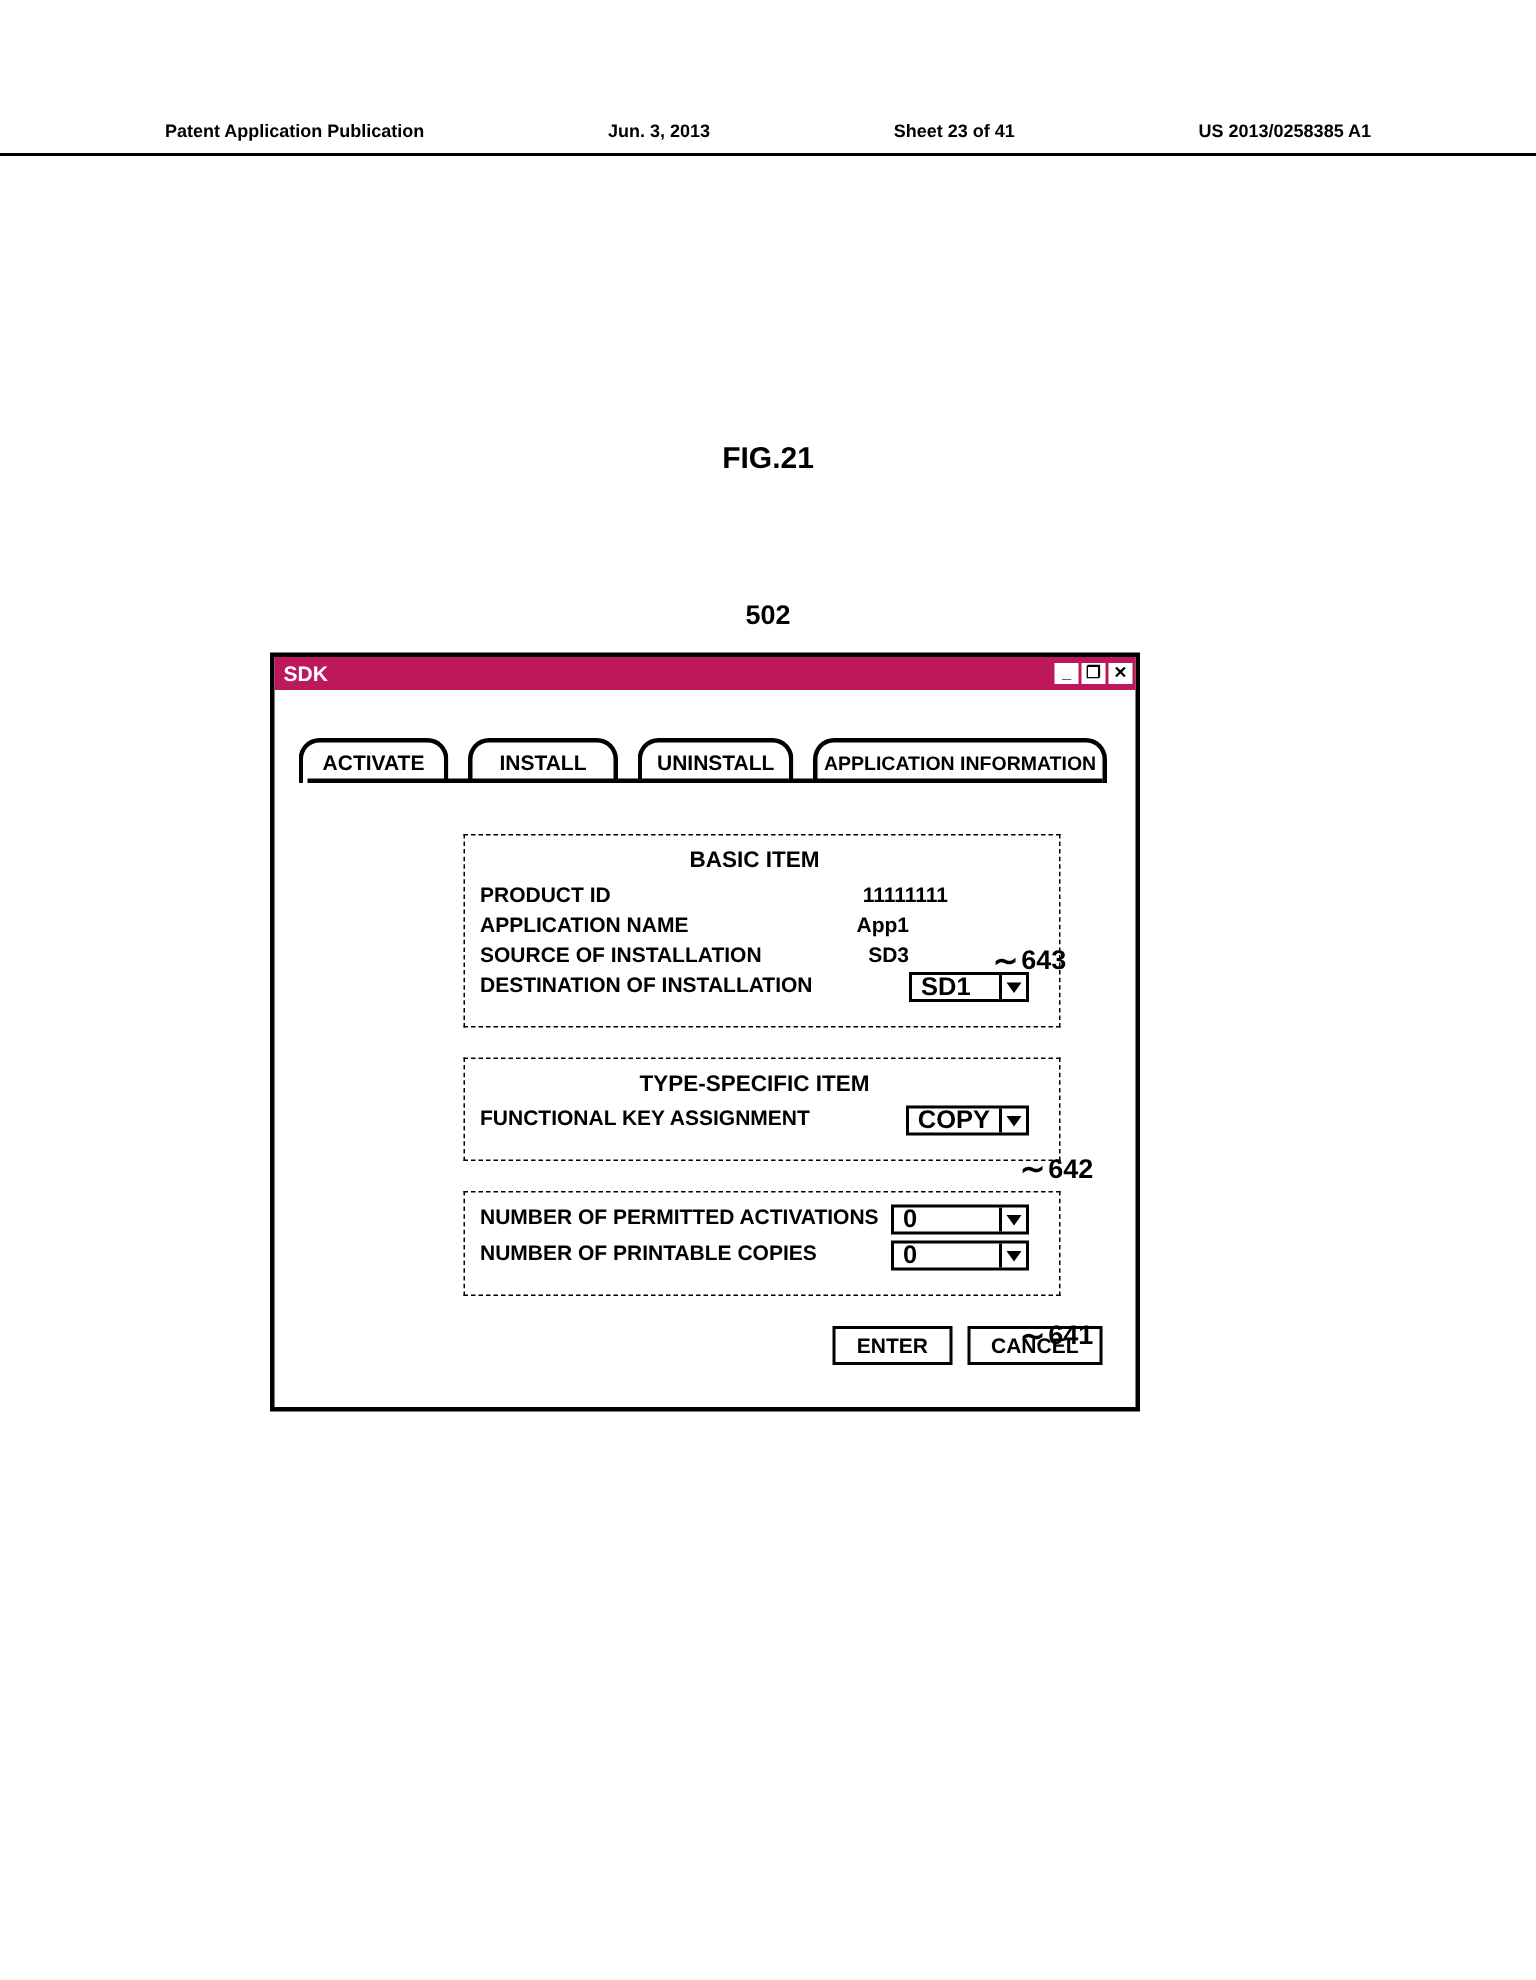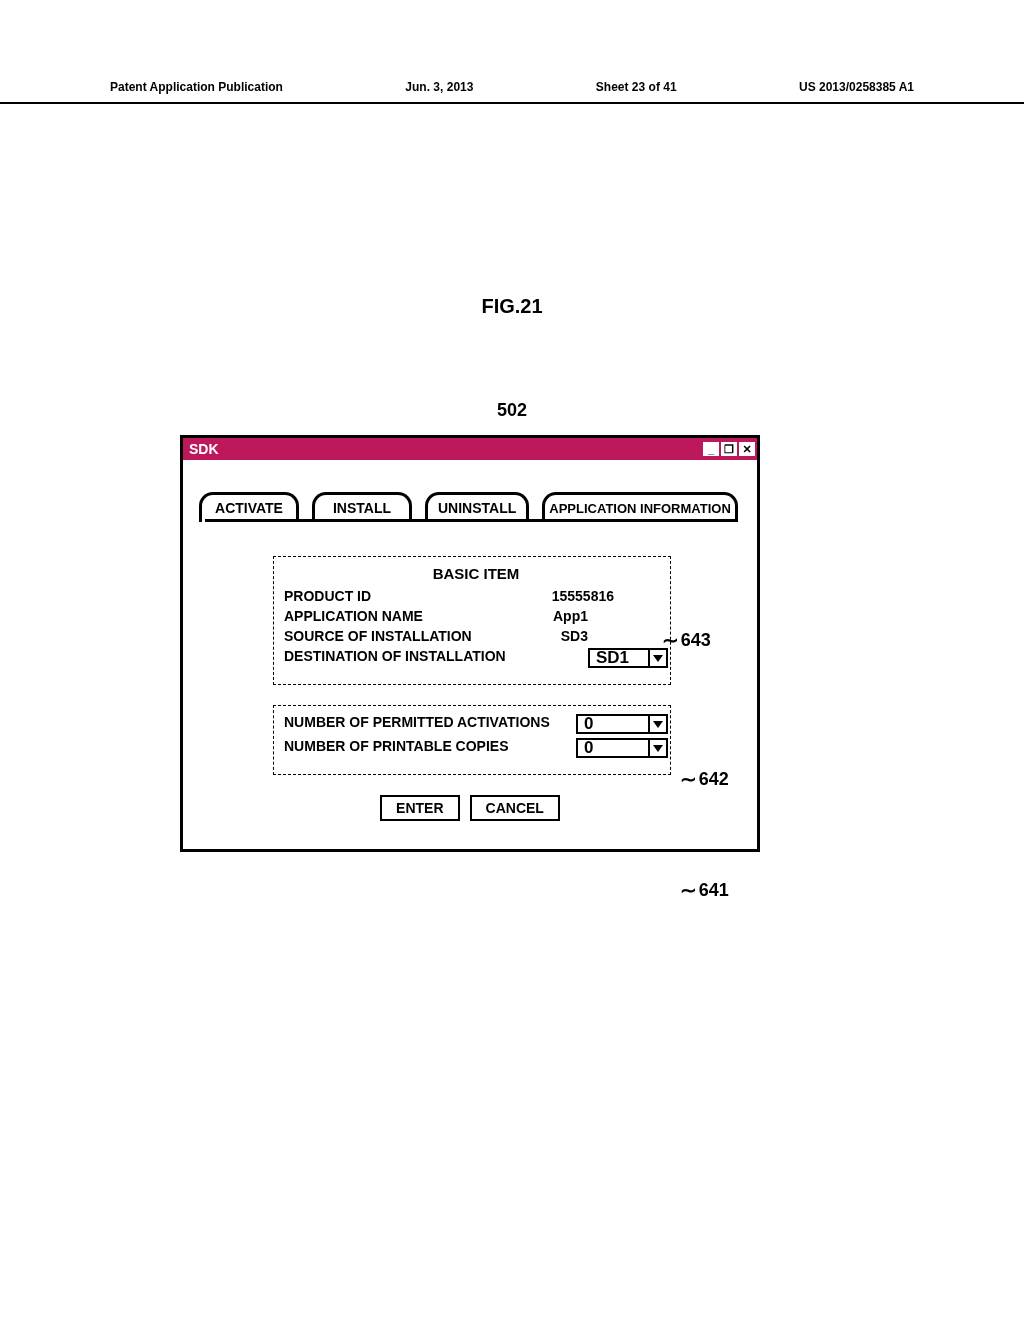--- a/index.html
+++ b/index.html
@@ -103,23 +103,23 @@
   }
   .tab.small { min-width: 118px; padding: 2px 4px; font-size: 13px; }
   .tab-panel {
     border-top: 3px solid #000;
     margin-top: -3px;
     padding-top: 34px;
     padding-bottom: 12px;
   }
   .group {
     width: 398px;
-    margin-left: 68px;
+    margin-left: 104px;
     border: 1.5px dashed #000;
-    padding: 8px 2px 12px 10px;
+    padding: 8px 20px 12px 10px;
     margin-bottom: 20px;
     position: relative;
   }
   .group-title {
     text-align: center;
     font-size: 15px;
     font-weight: bold;
     margin-bottom: 6px;
   }
   .row {
@@ -155,21 +155,21 @@
     justify-content: center;
   }
   .triangle {
     width: 0; height: 0;
     border-left: 5px solid transparent;
     border-right: 5px solid transparent;
     border-top: 7px solid #000;
   }
   .actions {
     display: flex;
-    justify-content: center;
+    justify-content: flex-end;
     gap: 10px;
     padding-right: 0;
   }
   .btn {
     border: 2px solid #000;
     padding: 3px 14px;
     font-size: 14px;
     font-weight: bold;
     background: #fff;
   }
@@ -215,41 +215,53 @@
       <div class="tab">UNINSTALL</div>
       <div class="tab small">APPLICATION INFORMATION</div>
     </div>
 
     <div class="tab-panel">
 
       <div class="group">
         <div class="group-title">BASIC ITEM</div>
         <div class="row">
           <span class="label">PRODUCT ID</span>
-          <span class="value near">15555816</span>
+          <span class="value near">11111111</span>
         </div>
         <div class="row">
           <span class="label">APPLICATION NAME</span>
           <span class="value">App1</span>
         </div>
         <div class="row">
           <span class="label">SOURCE OF INSTALLATION</span>
           <span class="value">SD3</span>
         </div>
         <div class="row">
           <span class="label">DESTINATION OF INSTALLATION</span>
           <span class="select">
             <span class="sel-text">SD1</span>
             <span class="sel-btn">
                 <span class="triangle"></span>
               </span>
           </span>
         </div>
       </div>
 
+      <div class="group">
+        <div class="group-title">TYPE-SPECIFIC ITEM</div>
+        <div class="row">
+          <span class="label">FUNCTIONAL KEY ASSIGNMENT</span>
+          <span class="select">
+            <span class="sel-text">COPY</span>
+            <span class="sel-btn">
+                <span class="triangle"></span>
+              </span>
+          </span>
+        </div>
+      </div>
 
       <div class="group">
         <div class="row">
           <span class="label">NUMBER OF PERMITTED ACTIVATIONS</span>
           <span class="select">
             <span class="sel-text num">0</span>
             <span class="sel-btn">
                 <span class="triangle"></span>
               </span>
           </span>

